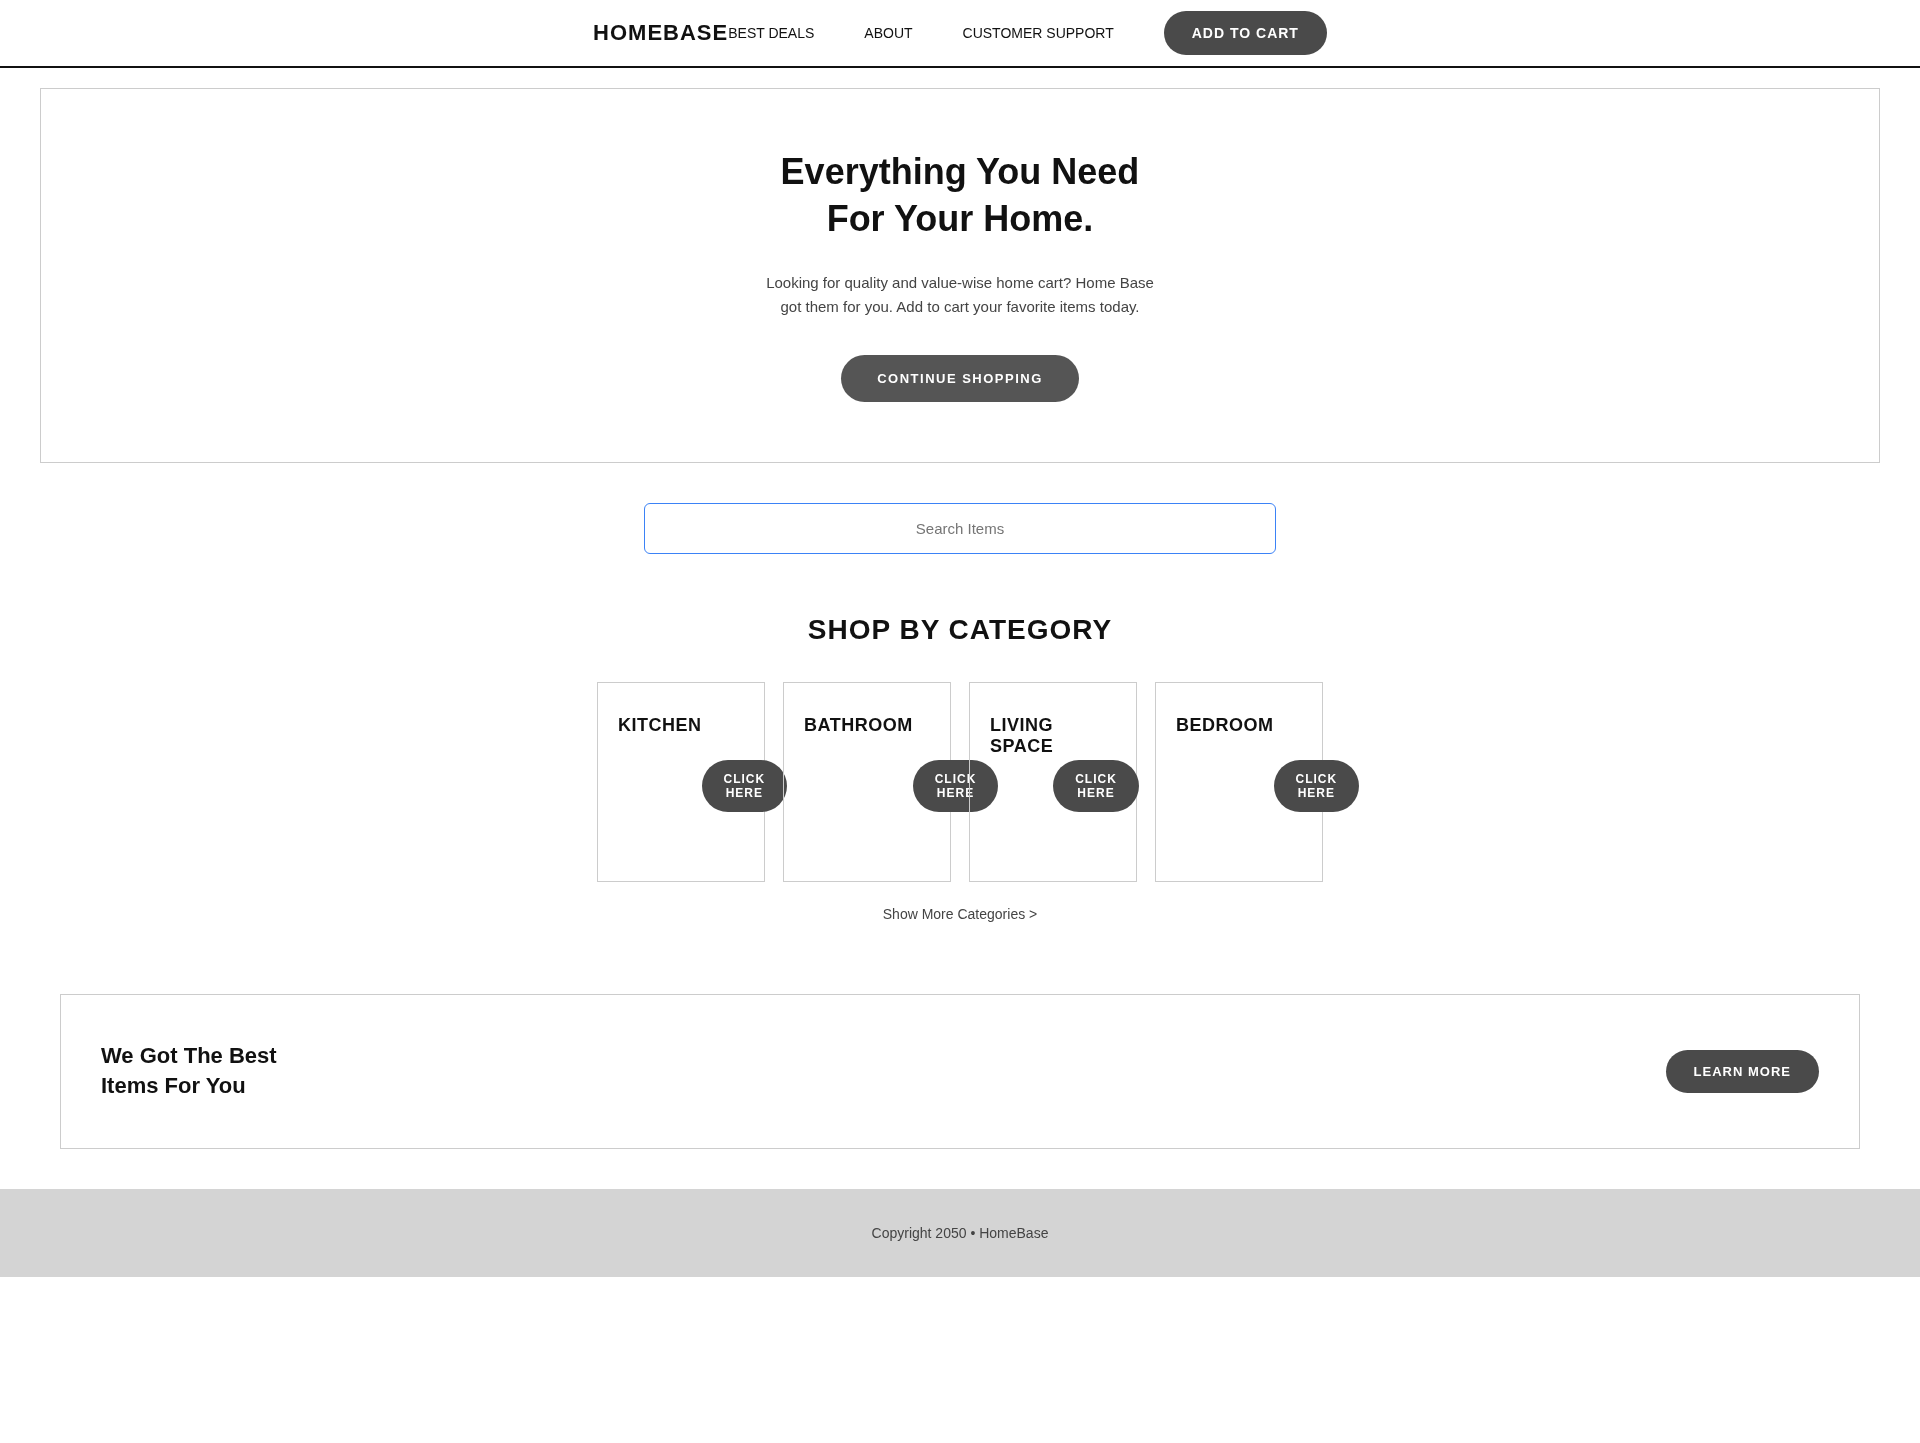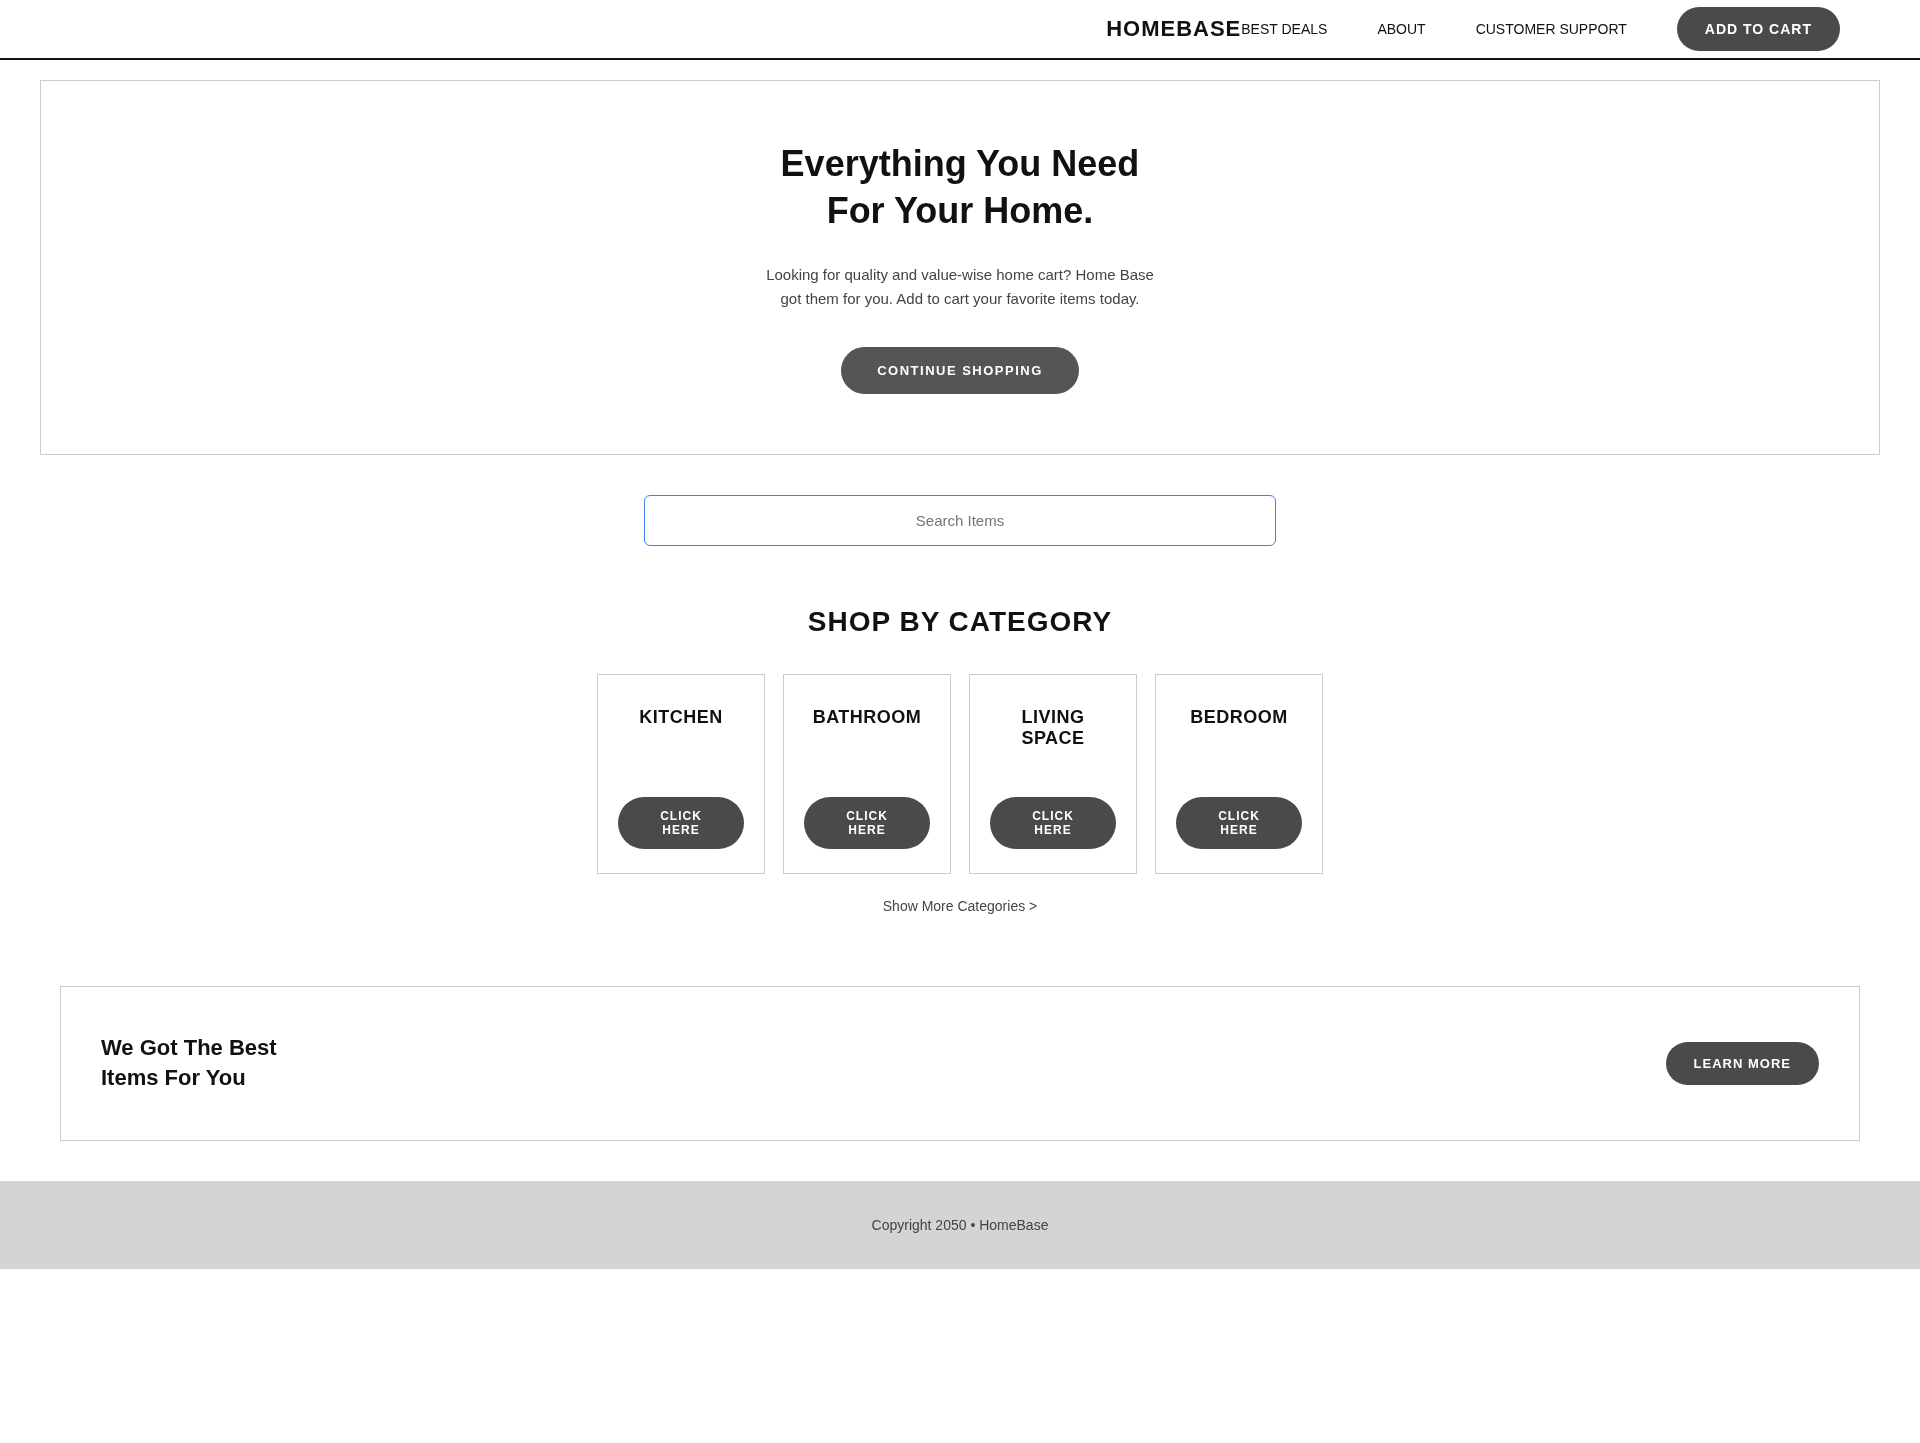--- a/index.html
+++ b/index.html
@@ -11,23 +11,23 @@
     body {
       font-family: Arial, Helvetica, sans-serif;
       background: #fff;
       color: #111;
     }
 
     
     .navbar {
       display: flex;
       align-items: center;
-      justify-content: flex-end;
+      justify-content: center;
       padding: 0 80px;
-      height: 60px;
+      height: 68px;
       border-bottom: 2px solid #111;
     }
 
     .navbar-logo {
       font-size: 22px;
       font-weight: 900;
       letter-spacing: 1px;
     }
 
     .navbar-links {
@@ -128,21 +128,21 @@
       display: flex;
       justify-content: center;
       gap: 18px;
     }
 
     .category-card {
       border: 1px solid #ccc;
       width: 168px;
       padding: 32px 20px 24px;
       display: flex;
-      flex-direction: column;
+      flex-direction: row;
       align-items: center;
       justify-content: flex-start;
       min-height: 200px;
       cursor: pointer;
     }
 
     .category-card-title {
       font-size: 18px;
       font-weight: 900;
       letter-spacing: 0.5px;

